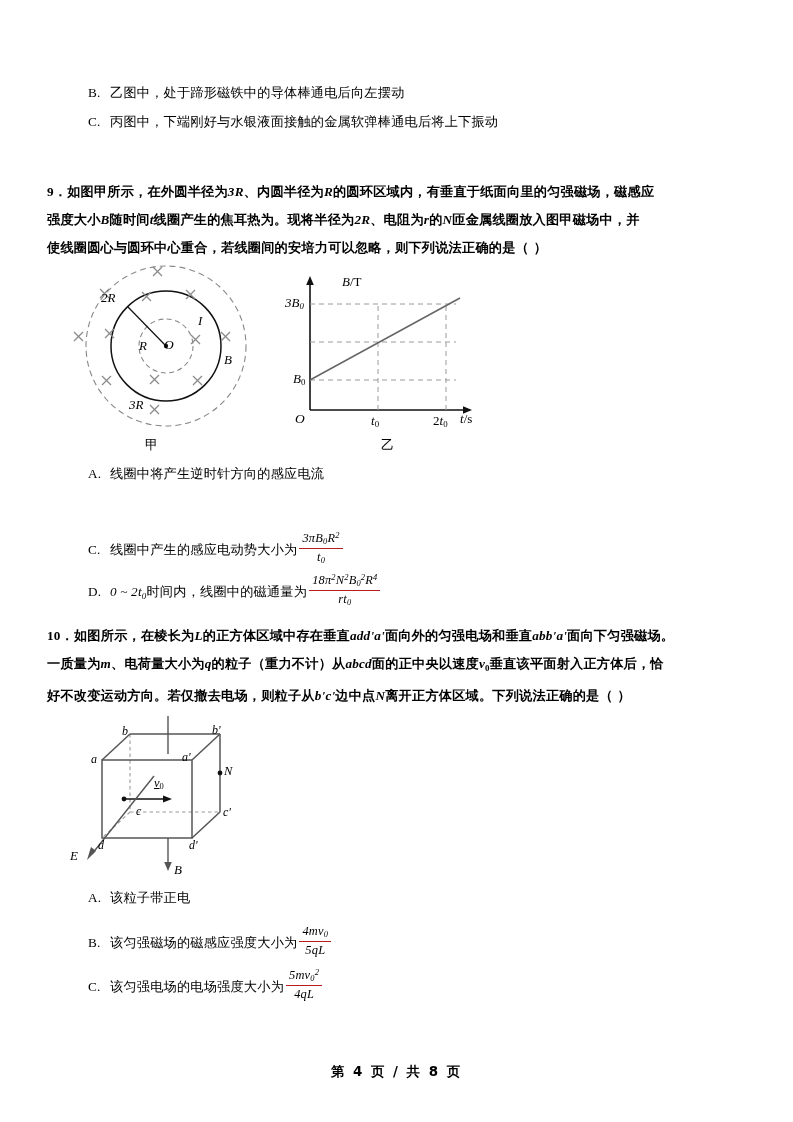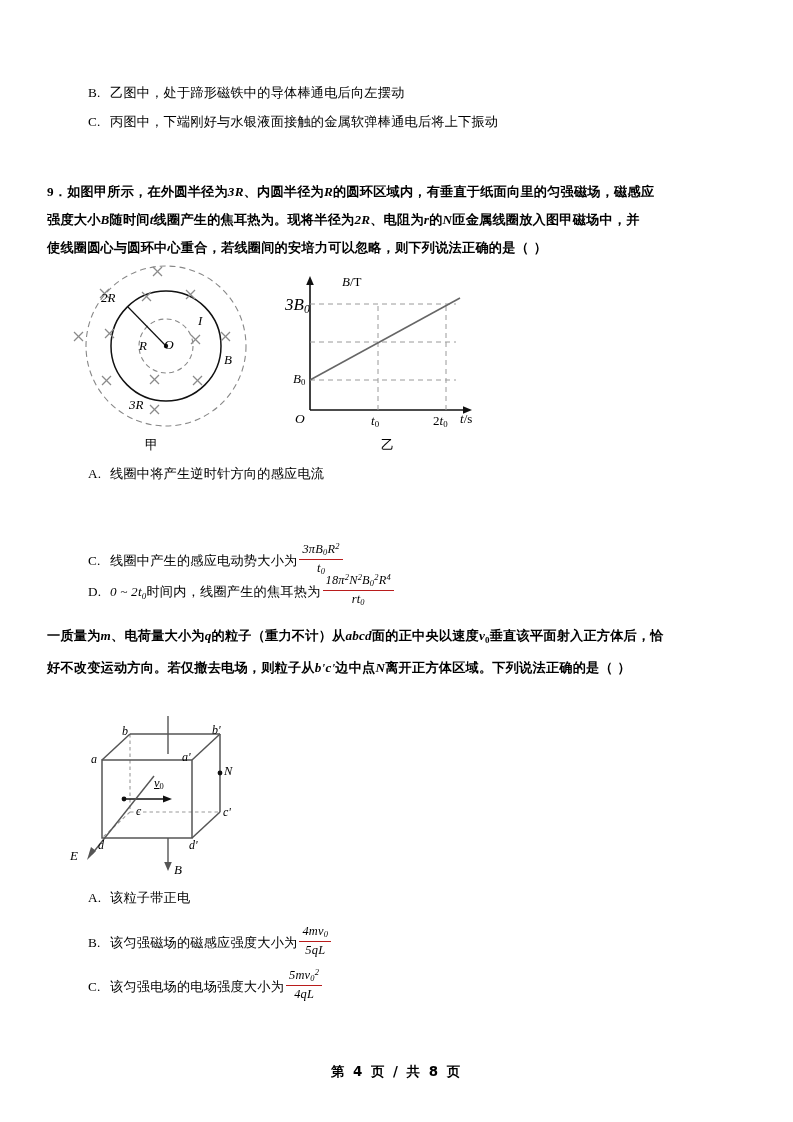--- a/index.html
+++ b/index.html
@@ -211,41 +211,42 @@
         <line x1="158" y1="140" x2="158" y2="34"></line>
       </g>
 
       <line x1="22" y1="110" x2="172" y2="28" stroke="#666" stroke-width="1.5"></line>
     </svg>
 
     
     <div style="position:absolute; left:26px; top:4px; font-size:13px;margin-left:28px;"><i class="mi">B</i><span class="mser">/T</span></div>
     <div style="position:absolute; left:172px; top:141px; font-size:13px;"><i class="mi">t</i><span class="mser">/s</span></div>
     <div style="position:absolute; left:7px; top:141px; font-size:13.5px;"><i class="mi">O</i></div>
-    <div style="position:absolute; left:-3px; top:25px; font-size:17px;"><i class="mi">3<i class="mi">B</i><sub>0</sub></i></div>
+    <div style="position:absolute; left:-3px; top:25px; font-size:13px;"><i class="mi">3<i class="mi">B</i><sub>0</sub></i></div>
     <div style="position:absolute; left:5px; top:101px; font-size:13px;"><i class="mi">B</i><sub>0</sub></div>
     <div style="position:absolute; left:83px; top:143px; font-size:13px;"><i class="mi">t</i><sub>0</sub></div>
     <div style="position:absolute; left:145px; top:143px; font-size:13px;"><span class="mser">2</span><i class="mi">t</i><sub>0</sub></div>
   </div>
   <div class="fig-caption" style="left:381px; top:436px;">乙</div>
 
   <div class="opt-line" style="left:88px; top:464px;">
     <span class="opt-label mser">A.</span><span class="cn">线圈中将产生逆时针方向的感应电流</span>
   </div>
 
 
-  <div class="opt-line" style="left:88px; top:530px;margin-top:11px;">
+  <div class="opt-line" style="left:88px; top:530px;">
     <span class="opt-label mser">C.</span><span class="cn">线圈中产生的感应电动势大小为</span><span class="frac"><span class="num">3π<i class="mi">B</i><sub>0</sub><i class="mi">R</i><sup>2</sup></span><span class="den"><i class="mi">t</i><sub>0</sub></span></span>
   </div>
 
   <div class="opt-line" style="left:88px; top:572px;">
-    <span class="opt-label mser">D.</span><i class="mi">0 ~ 2<i class="mi">t</i><sub>0</sub></i><span class="cn">时间内，线圈产生的焦耳热为</span><span class="frac"><span class="num">18π<sup>2</sup><i class="mi">N</i><sup>2</sup><i class="mi">B</i><sub>0</sub><sup>2</sup><i class="mi">R</i><sup>4</sup></span><span class="den"><i class="mi">rt</i><sub>0</sub></span></span>
+    <span class="opt-label mser">D.</span><i class="mi">0 ~ 2<i class="mi">t</i><sub>0</sub></i><span class="cn">时间内，线圈中的磁通量为</span><span class="frac"><span class="num">18π<sup>2</sup><i class="mi">N</i><sup>2</sup><i class="mi">B</i><sub>0</sub><sup>2</sup><i class="mi">R</i><sup>4</sup></span><span class="den"><i class="mi">rt</i><sub>0</sub></span></span>
   </div>
 
   <div class="q-block" style="top:622px;">
+    <span class="qline"><span class="mser">10．</span><span class="cn">如图所示，在棱长为</span><i class="mi">L</i><span class="cn">的正方体区域中存在垂直</span><i class="mi">add'a'</i><span class="cn">面向外的匀强电场和垂直</span><i class="mi">abb'a'</i><span class="cn">面向下匀强磁场。</span></span>
     <span class="qline"><span class="cn">一质量为</span><i class="mi">m</i><span class="cn">、电荷量大小为</span><i class="mi">q</i><span class="cn">的粒子（重力不计）从</span><i class="mi">abcd</i><span class="cn">面的正中央以速度</span><i class="mi">v</i><sub>0</sub><span class="cn">垂直该平面射入正方体后，恰</span></span>
     <span class="qline"><span class="cn">好不改变运动方向。若仅撤去电场，则粒子从</span><i class="mi">b'c'</i><span class="cn">边中点</span><i class="mi">N</i><span class="cn">离开正方体区域。下列说法正确的是（        ）</span></span>
   </div>
 
   <div class="fig" style="left:62px; top:714px; width:300px; height:168px;">
     <svg width="300" height="168" viewBox="0 0 300 168">
 
       <g stroke="#9a9a9a" stroke-width="1.1" stroke-dasharray="3.5,3" fill="none">
         <line x1="68" y1="20" x2="68" y2="98"></line>
         <line x1="68" y1="98" x2="158" y2="98"></line>

